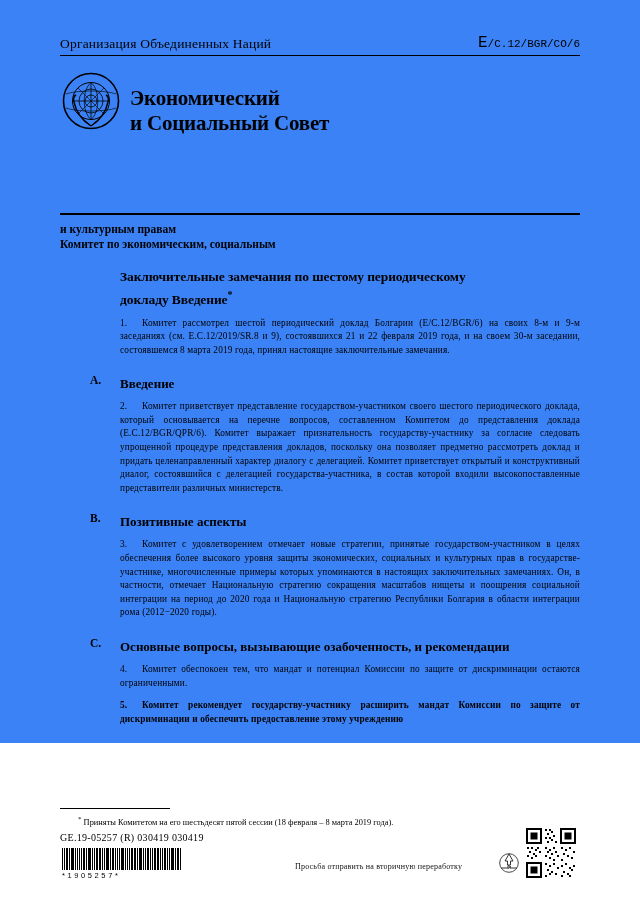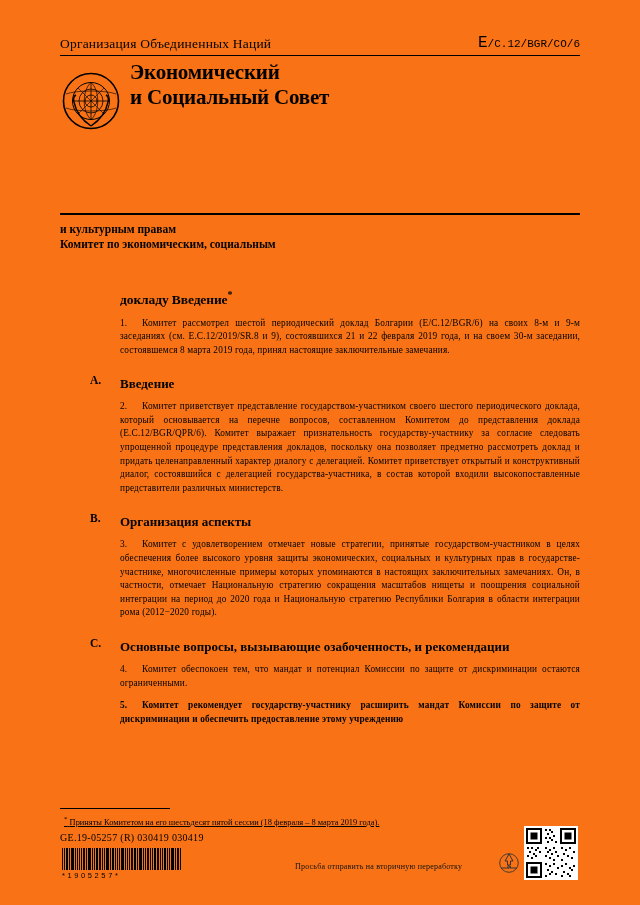--- a/index.html
+++ b/index.html
@@ -12,22 +12,22 @@
     height: 905px;
     position: relative;
     font-family: "Liberation Serif", serif;
     color: #000;
     overflow: hidden;
   }
   .page {
     position: absolute;
     left: 0; top: 0;
     width: 640px;
-    height: 905px;
-    background: #f97316;
+    height: 743px;
+    background: #3b82f6;
   }
 
   
   .hdr-top {
     position: absolute;
     left: 60px;
     top: 34px;
     width: 520px;
     display: flex;
     align-items: flex-end;
@@ -61,21 +61,21 @@
     left: 62px;
     top: 72px;
     width: 58px;
     height: 58px;
   }
   .emblem svg { display:block; }
 
   .title-block {
     position: absolute;
     left: 130px;
-    top: 60px;
+    top: 86px;
     width: 280px;
   }
   .title-block .l1,
   .title-block .l2 {
     font-family: "Liberation Serif", serif;
     font-weight: bold;
     font-size: 21px;
     line-height: 25px;
     letter-spacing: -0.2px;
   }
@@ -188,27 +188,26 @@
   .fn-rule {
     position: absolute;
     left: 60px;
     top: 808px;
     width: 110px;
     height: 1px;
     background: #000;
   }
   .footnote {
     position: absolute;
-    left: 64px;
+    left: 78px;
     top: 814px;
     width: 420px;
     font-family: "Liberation Serif", serif;
     font-size: 8.4px;
     line-height: 11px;
-    text-decoration: underline;
   }
   .footnote .star { vertical-align: super; font-size: 7px; }
 
   
   .jobno {
     position: absolute;
     left: 60px;
     top: 832px;
     font-family: "Liberation Serif", serif;
     font-size: 10px;
@@ -302,42 +301,42 @@
   <div class="hdr-rule2"></div>
 
   <div class="committee">
     <div>и культурным правам</div>
     <div>Комитет по экономическим, социальным</div>
   </div>
 
   <div class="body">
 
     <div class="doc-title">
-      <br>
+      <span>Заключительные замечания по шестому периодическому</span><br>
       <span>докладу Введение</span><span class="star">*</span>
     </div>
 
     <div class="spacer-sm"></div>
 
     <p class="para">
       <span class="num">1.</span><span>Комитет рассмотрел шестой периодический доклад Болгарии (E/C.12/BGR/6) на своих 8-м и 9-м заседаниях (см. E.C.12/2019/SR.8 и 9), состоявшихся 21 и 22 февраля 2019 года, и на своем 30-м заседании, состоявшемся 8 марта 2019 года, принял настоящие заключительные замечания.</span>
     </p>
 
     <div class="sec">
       <span class="letter">A.</span>
       <span class="sec-title">Введение</span>
     </div>
 
     <p class="para">
       <span class="num">2.</span><span>Комитет приветствует представление государством-участником своего шестого периодического доклада, который основывается на перечне вопросов, составленном Комитетом до представления доклада (E.C.12/BGR/QPR/6). Комитет выражает признательность государству-участнику за согласие следовать упрощенной процедуре представления докладов, поскольку она позволяет предметно рассмотреть доклад и придать целенаправленный характер диалогу с делегацией. Комитет приветствует открытый и конструктивный диалог, состоявшийся с делегацией государства-участника, в состав которой входили высокопоставленные представители различных министерств.</span>
     </p>
 
     <div class="sec">
       <span class="letter">B.</span>
-      <span class="sec-title">Организация аспекты</span>
+      <span class="sec-title">Позитивные аспекты</span>
     </div>
 
     <p class="para">
       <span class="num">3.</span><span>Комитет с удовлетворением отмечает новые стратегии, принятые государством-участником в целях обеспечения более высокого уровня защиты экономических, социальных и культурных прав в государстве-участнике, многочисленные примеры которых упоминаются в настоящих заключительных замечаниях. Он, в частности, отмечает Национальную стратегию сокращения масштабов нищеты и поощрения социальной интеграции на период до 2020 года и Национальную стратегию Республики Болгария в области интеграции рома (2012−2020 годы).</span>
     </p>
 
     <div class="sec big">
       <span class="letter">C.</span>
       <span class="sec-title">Основные вопросы, вызывающие озабоченность, и рекомендации</span>
     </div>

